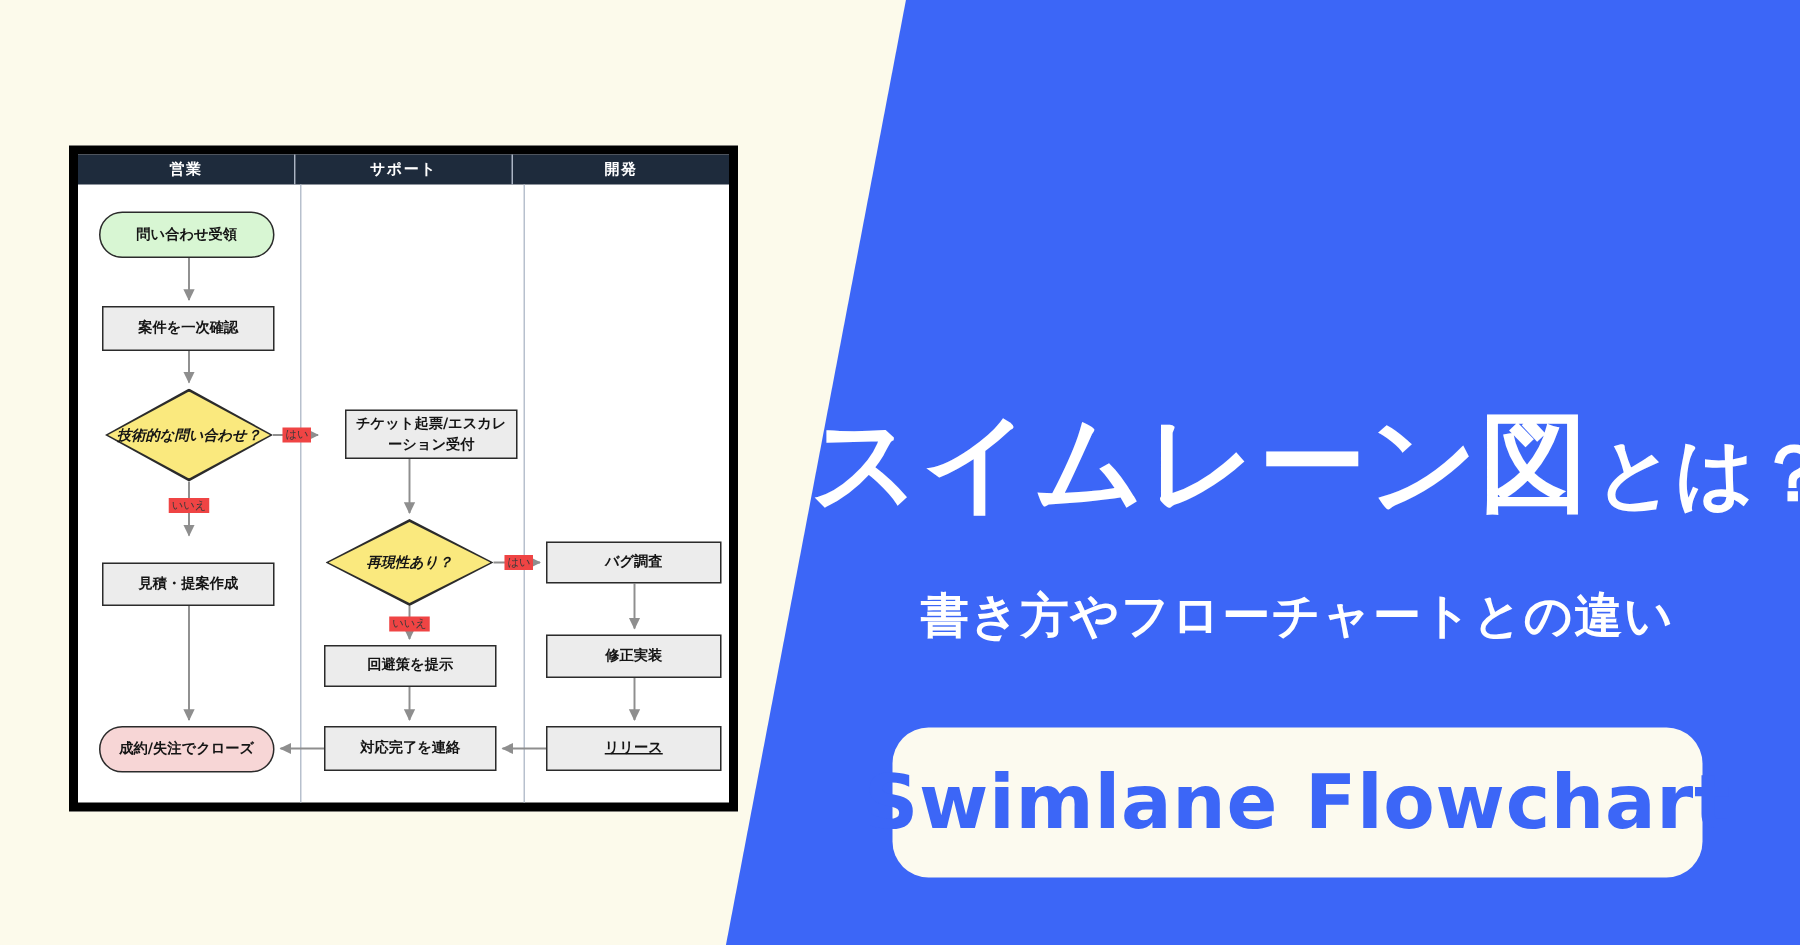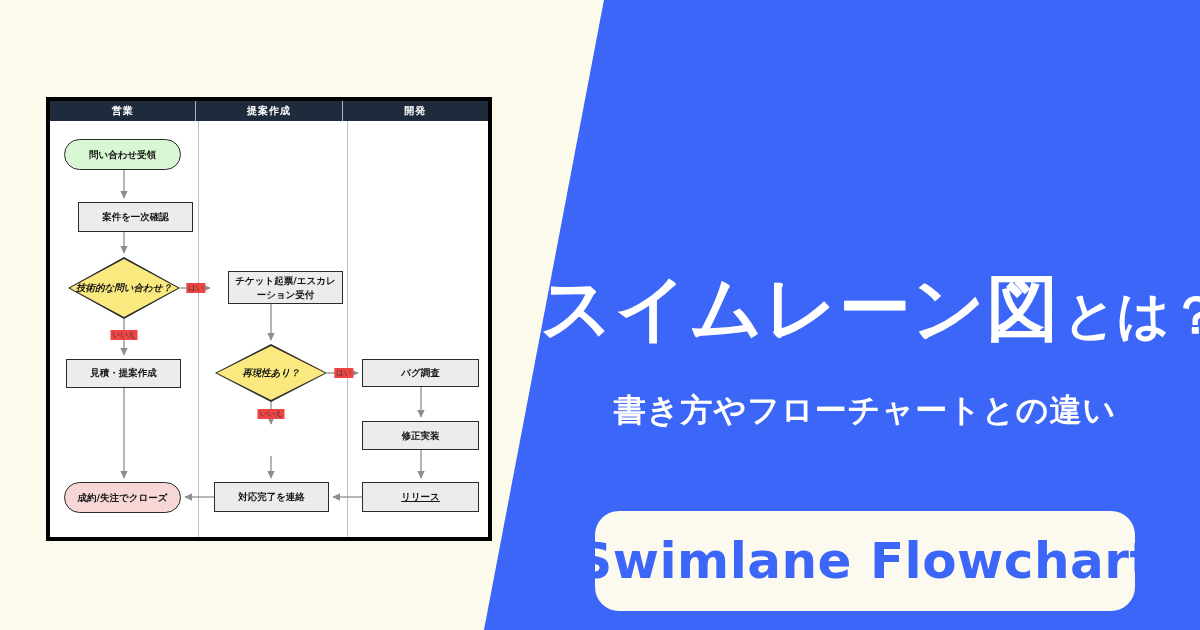--- a/index.html
+++ b/index.html
@@ -10,21 +10,21 @@
   }
   
   .wedge{
     position:absolute;inset:0;
     background:var(--c-blue,#3C66F7);
     clip-path:polygon(50.33% 0,100% 0,100% 100%,40.33% 100%);
   }
   
   .card{
     position:absolute;left:46px;top:97px;width:446px;height:444px;
-    background:#ffffff;border:4px solid #000000;box-sizing:border-box;
+    background:#ffffff;border:6px solid #000000;box-sizing:border-box;
   }
   .lane-headers{position:absolute;top:0;left:0;right:0;height:20px;display:flex;}
   .lane-header{
     flex:1;background:var(--c-navy,#1E2B3C);color:#fff;
     font-size:10px;font-weight:bold;letter-spacing:1px;
     display:flex;align-items:center;justify-content:center;
     border-right:1px solid #aab4c3;box-sizing:border-box;
   }
   .lane-header:last-child{border-right:none;}
   .lane-sep{position:absolute;top:20px;bottom:0;width:1px;background:#b7c0cd;}
@@ -37,23 +37,23 @@
     display:flex;align-items:center;justify-content:center;text-align:center;
     font-size:9.5px;font-weight:bold;color:#151515;line-height:1.45;
     padding:1px 4px;
   }
   .rect{background:var(--c-gray_node,#ECECEC);border:1.5px solid #2b2b2b;}
   .pill{border:1.5px solid #2b2b2b;border-radius:16px;}
   .pill-green{background:var(--c-green,#D8F6D3);}
   .pill-pink{background:var(--c-pink,#F7D6D6);}
 
   .n-start{left:14px;top:38px;width:117px;height:31px;}
-  .n-triage{left:28px;top:101px;width:115px;height:30px;}
+  .n-triage{left:16px;top:101px;width:115px;height:30px;}
   .n-ticket{left:178px;top:170px;width:115px;height:33px;}
-  .n-estimate{left:16px;top:258px;width:115px;height:29px;font-family:Liberation Serif, serif;}
+  .n-estimate{left:16px;top:272px;width:115px;height:29px;}
   .n-close{left:14px;top:381px;width:117px;height:31px;}
   .n-workaround{left:164px;top:327px;width:115px;height:28px;}
   .n-notify{left:164px;top:381px;width:115px;height:30px;}
   .n-bug{left:312px;top:258px;width:117px;height:28px;}
   .n-fix{left:312px;top:320px;width:117px;height:29px;text-align:center;}
   .n-release{left:312px;top:381px;width:117px;height:30px;text-decoration:underline;}
 
   .diamond{position:absolute;font-style:italic;}
   .d1{left:18px;top:156px;width:112px;height:62px;}
   .d2{left:165px;top:243px;width:112px;height:58px;}
@@ -85,41 +85,41 @@
     position:absolute;top:272px;left:0;width:100%;text-align:center;
     color:#fff;white-space:nowrap;line-height:1;
   }
   .hero-title .t-main{font-size:72px;font-weight:800;letter-spacing:1px;}
   .hero-title .t-suffix{font-size:52px;font-weight:800;margin-left:4px;}
   .hero-subtitle{
     position:absolute;top:376px;left:0;width:100%;text-align:center;
     color:#fff;font-size:32px;font-weight:800;letter-spacing:1px;white-space:nowrap;margin-top:13px;
   }
   .badge{
-    position:absolute;top:511px;left:55px;width:540px;height:100px;
+    position:absolute;top:485px;left:55px;width:540px;height:100px;
     background:var(--c-badge_bg,#FCFAEF);border-radius:24px;
     display:flex;align-items:center;justify-content:center;
   }
   .badge-text{
     font-size:50px;font-weight:800;color:var(--c-blue,#3C66F7);
     letter-spacing:0.5px;white-space:nowrap;
   }
 </style>
 </head>
 <body>
 
 <div class="stage">
 
   <div class="wedge"></div>
 
   <div class="card">
 
     <div class="lane-headers">
       <div class="lane-header">営業</div>
-      <div class="lane-header">提案作成</div>
+      <div class="lane-header">サポート</div>
       <div class="lane-header">開発</div>
     </div>
     <div class="lane-sep sep1"></div>
     <div class="lane-sep sep2"></div>
 
     <svg class="arrows" width="446" height="433" viewBox="0 0 446 433">
       <defs>
         <marker id="ah" markerWidth="7" markerHeight="7" refX="5.5" refY="3.5" orient="auto">
           <path d="M0,0.6 L6,3.5 L0,6.4 Z" fill="#8e8e8e"></path>
         </marker>
@@ -153,20 +153,21 @@
     <div class="node rect n-ticket">チケット起票/エスカレーション受付</div>
     <div class="node rect n-estimate">見積・提案作成</div>
     <div class="node pill pill-pink n-close">成約/失注でクローズ</div>
 
     <div class="diamond d2">
       <div class="d-border"></div>
       <div class="d-fill"></div>
       <div class="d-label">再現性あり？</div>
     </div>
 
+    <div class="node rect n-workaround">回避策を提示</div>
     <div class="node rect n-notify">対応完了を連絡</div>
     <div class="node rect n-bug">バグ調査</div>
     <div class="node rect n-fix">修正実装</div>
     <div class="node rect n-release">リリース</div>
 
     <span class="edge-label el-yes1">はい</span>
     <span class="edge-label el-no1">いいえ</span>
     <span class="edge-label el-yes2">はい</span>
     <span class="edge-label el-no2">いいえ</span>
   </div>

